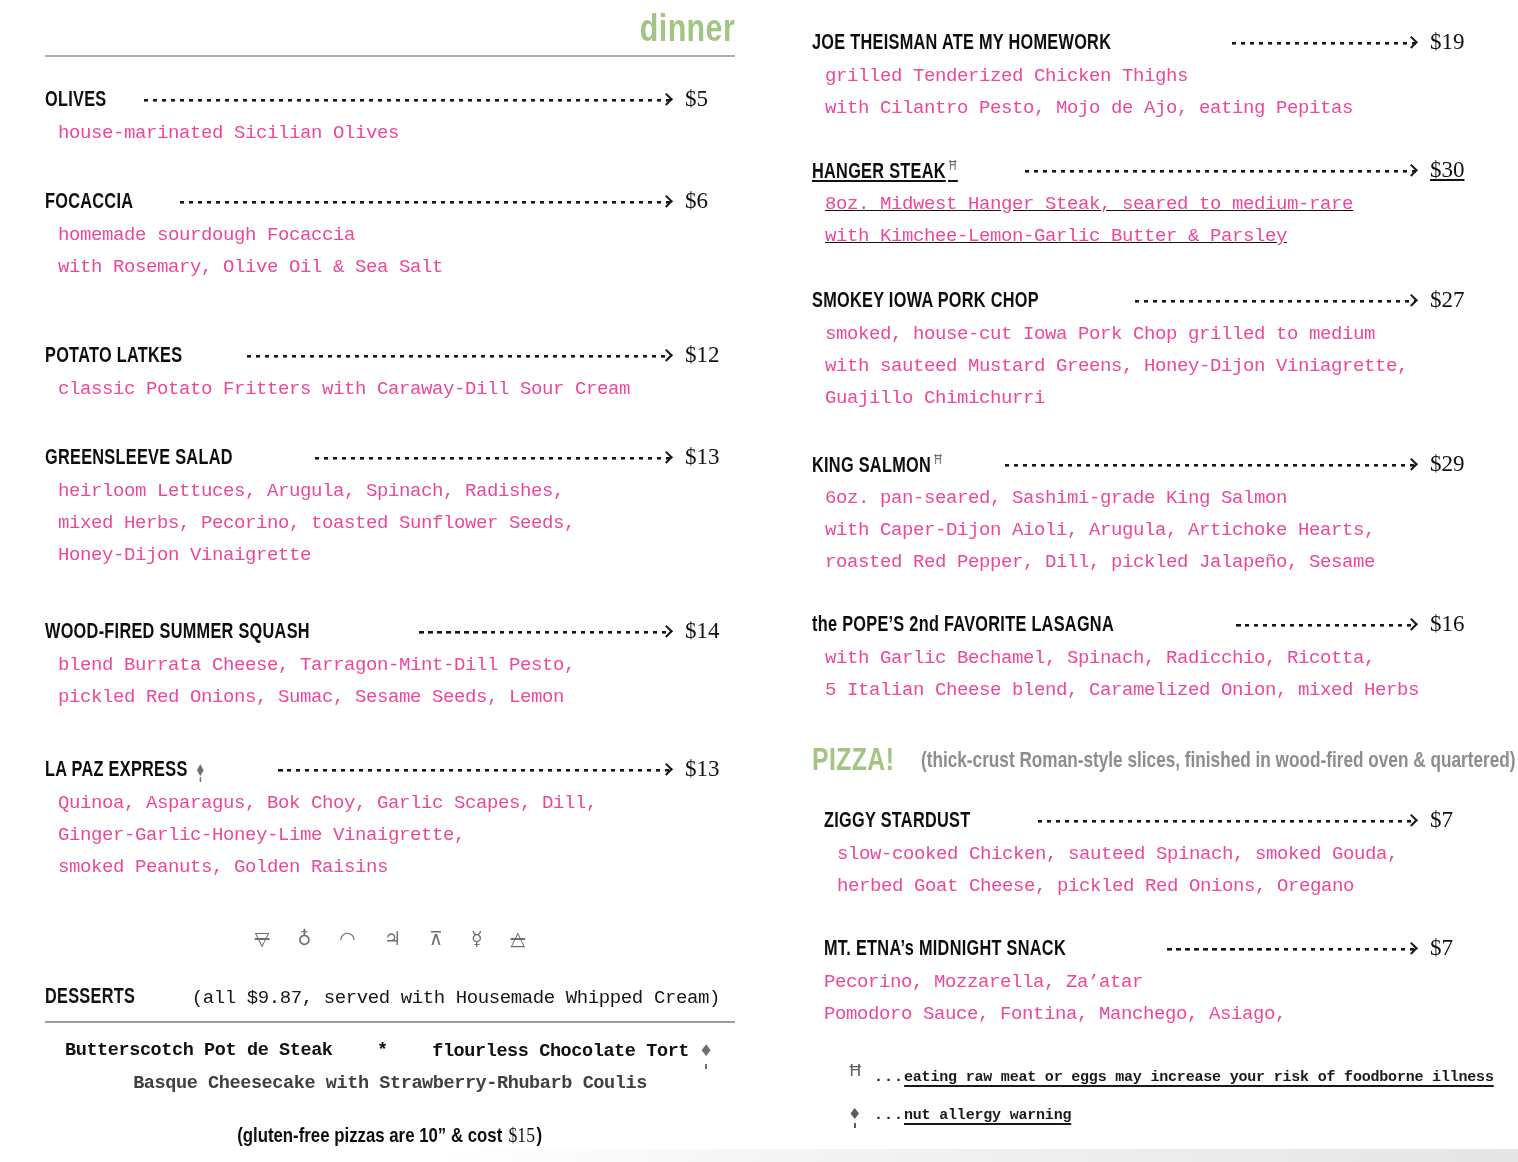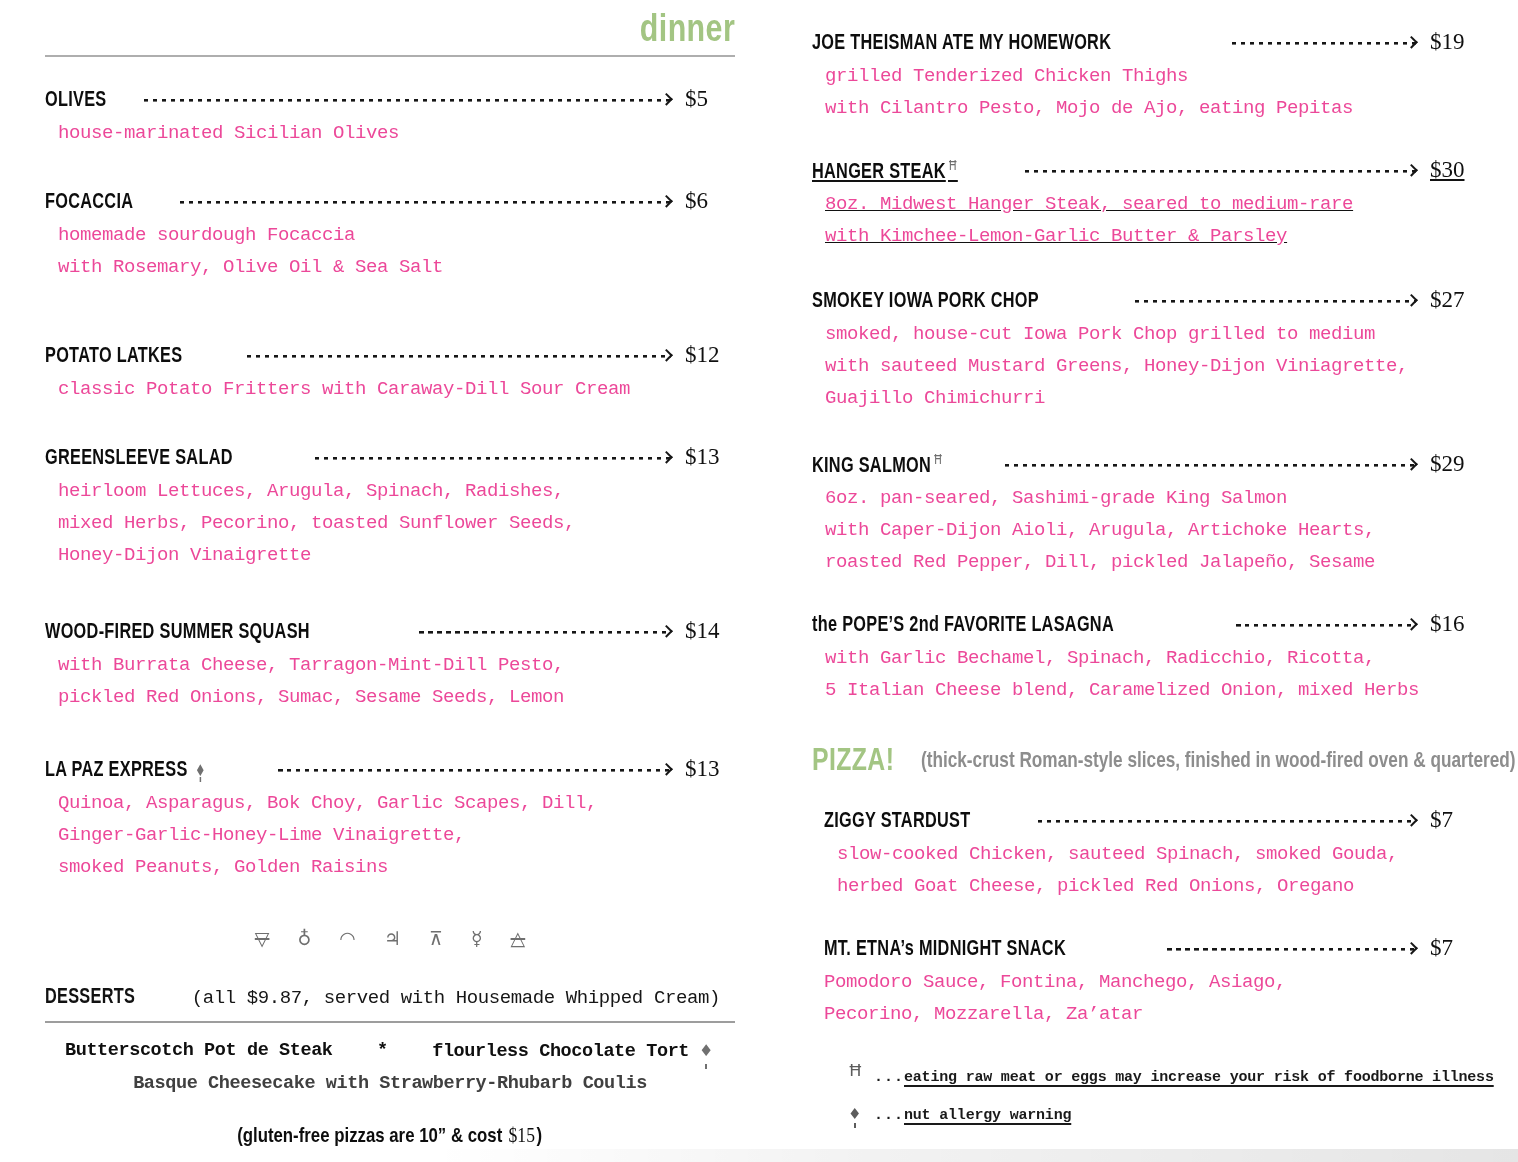--- a/index.html
+++ b/index.html
@@ -199,21 +199,21 @@
     </div>
   </div>
 
   <div class="menu-item mi-squash">
     <div class="head">
       <span class="name-wrap"><span>WOOD-FIRED SUMMER SQUASH</span></span>
       <span class="leader"></span>
       <span class="price">$14</span>
     </div>
     <div class="desc">
-      <div class="desc-line">with Burrata Cheese, Tarragon-Mint-Dill Pesto,</div>
+      <div class="desc-line">blend Burrata Cheese, Tarragon-Mint-Dill Pesto,</div>
       <div class="desc-line">pickled Red Onions, Sumac, Sesame Seeds, Lemon</div>
     </div>
   </div>
 
   <div class="menu-item mi-lapaz">
     <div class="head">
       <span class="name-wrap"><span>LA PAZ EXPRESS</span><span class="nut-icon">♦</span></span>
       <span class="leader"></span>
       <span class="price">$13</span>
     </div>
@@ -333,22 +333,22 @@
     </div>
   </div>
 
   <div class="menu-item mi-etna">
     <div class="head">
       <span class="name-wrap"><span>MT. ETNA’s MIDNIGHT SNACK</span></span>
       <span class="leader"></span>
       <span class="price">$7</span>
     </div>
     <div class="desc">
+      <div class="desc-line">Pecorino, Mozzarella, Za’atar</div>
       <div class="desc-line">Pomodoro Sauce, Fontina, Manchego, Asiago,</div>
-      <div class="desc-line">Pecorino, Mozzarella, Za’atar</div>
     </div>
   </div>
 
   <div class="footnote fn-first">
     <span class="fn-symbol fn-raw">Ħ</span>
     <span class="fn-dots">...</span>
     <span class="fn-text">eating raw meat or eggs may increase your risk of foodborne illness</span>
   </div>
   <div class="footnote fn-second">
     <span class="fn-symbol"><span class="fn-nut-wrap">♦</span></span>

